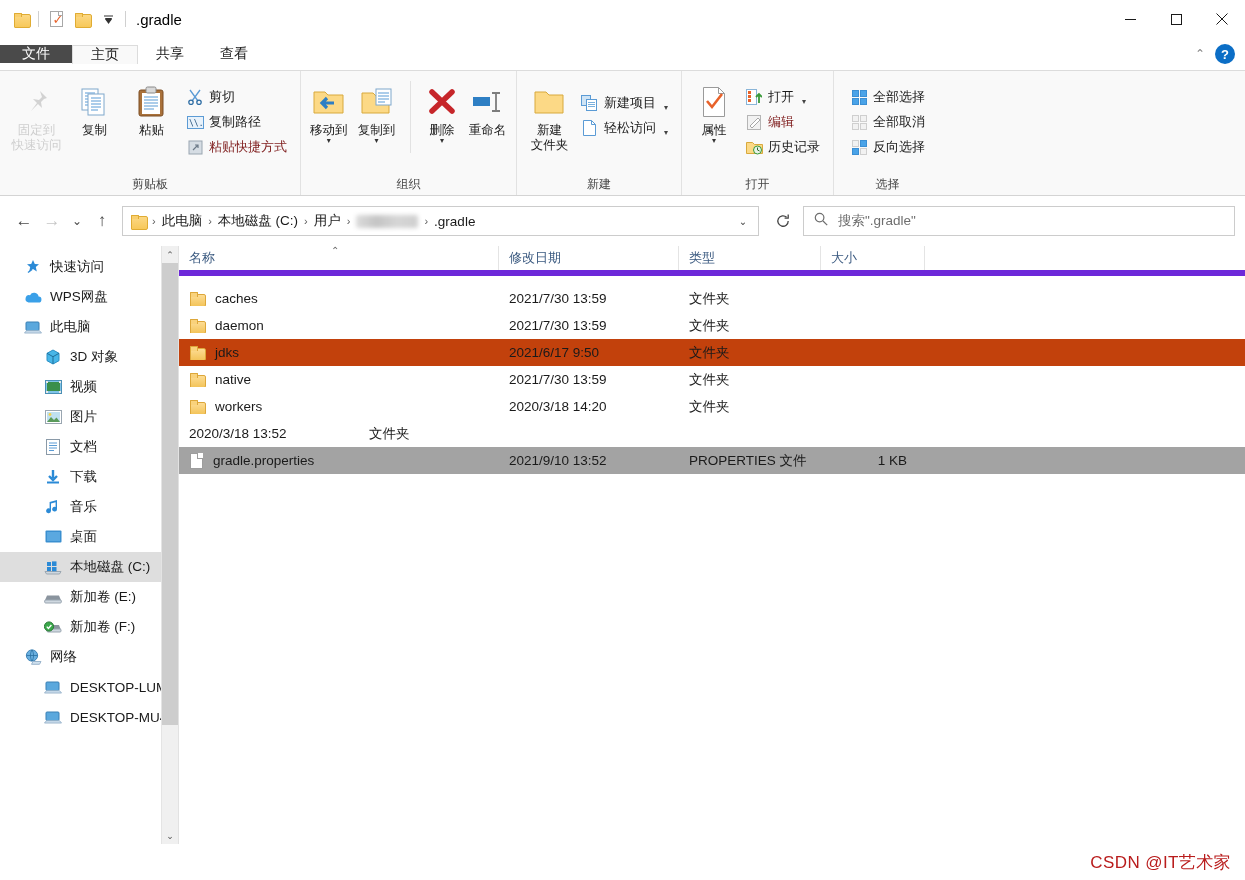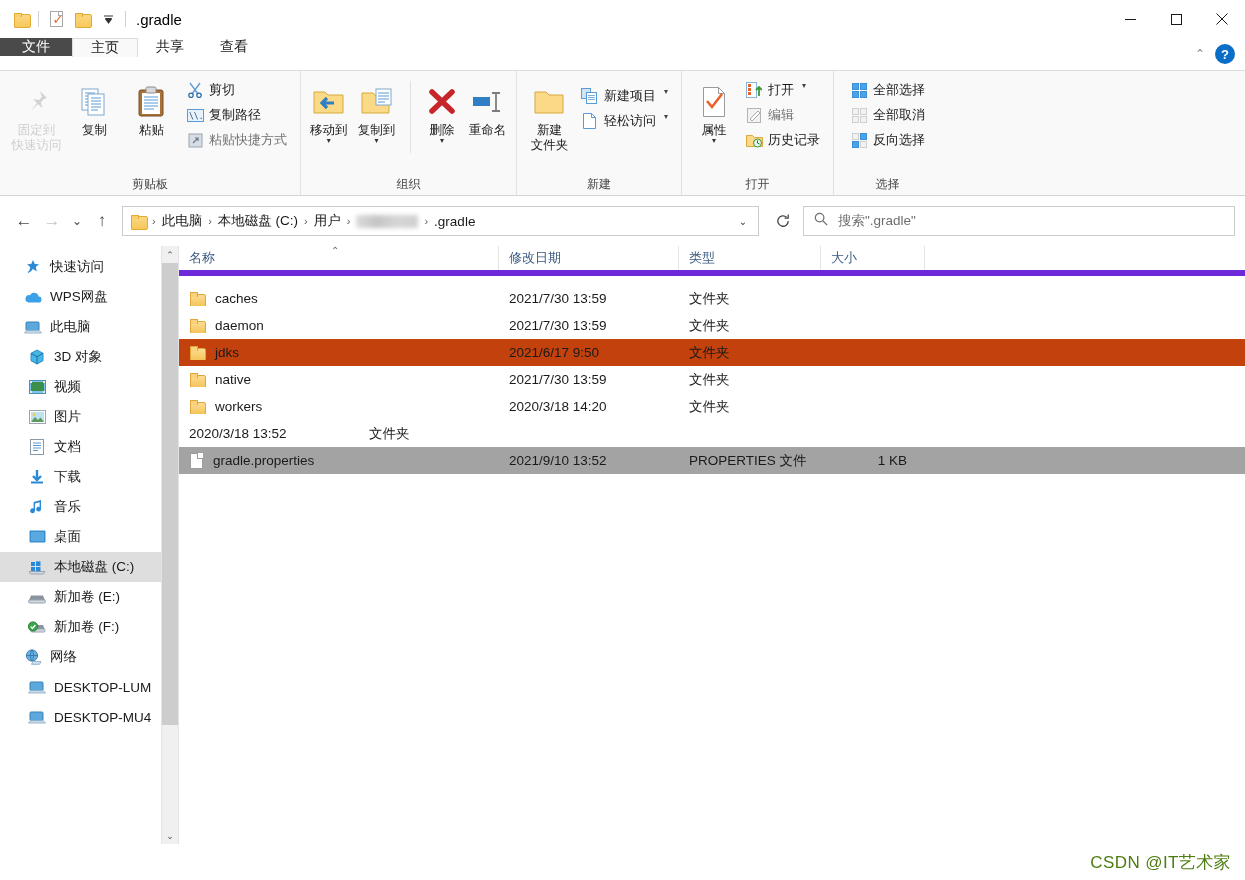--- a/index.html
+++ b/index.html
@@ -36,21 +36,21 @@
   .prop-ico .chk{
     position:absolute; left:2px; top:2px; font-size:13px; line-height:11px; color:#e8622a; font-weight:bold;
   }
   .prop-ico .corner{ position:absolute; right:0; top:0; width:4px; height:4px; background:#fff; border-left:1px solid #a8a8a8; border-bottom:1px solid #a8a8a8;}
   .title-text { font-size:15px; color:#000; margin-left:6px; }
   .win-ctrls { position:absolute; right:0; top:0; height:38px; display:flex; }
   .win-btn { width:46px; height:38px; display:flex; align-items:center; justify-content:center; }
   .win-btn svg { display:block; }
 
   
-  .tabstrip { height:32px; display:flex; align-items:flex-start; background:#ffffff; position:relative; }
+  .tabstrip { height:32px; display:flex; align-items:center; background:#ffffff; position:relative; }
   .tab {
     display:flex; align-items:center; justify-content:center;
     font-size:14px; color:#1a1a1a; padding:0 18px; cursor:default;
   }
   .tab.file { background:#4a4a4a; color:#fff; width:72px; padding:0; }
   .tab.active { background:#f9f9f9; border-left:1px solid #dcdcdc; border-right:1px solid #dcdcdc; border-top:1px solid #dcdcdc; }
   .tabstrip-right { position:absolute; right:10px; top:0; height:32px; display:flex; align-items:center; gap:10px; }
   .chev-up { font-size:12px; color:#888; }
   .help-ico {
     width:20px; height:20px; border-radius:50%; background:#0b6ec6; color:#fff;
@@ -72,24 +72,24 @@
     width:62px; display:flex; flex-direction:column; align-items:center;
     padding-top:4px; cursor:default;
   }
   .bigbtn.disabled { opacity:0.45; }
   .bigbtn .ico { height:42px; display:flex; align-items:center; justify-content:center; }
   .bigbtn .lbl { font-size:12.5px; color:#1a1a1a; text-align:center; line-height:15px; }
   .bigbtn .lbl.gray { color:#9a9a9a; }
 
   .smallcol { display:flex; flex-direction:column; padding-top:4px; }
   .smallbtn {
-    display:flex; align-items:flex-start; gap:5px; height:25px; padding:0 5px; cursor:default;
+    display:flex; align-items:flex-end; gap:5px; height:25px; padding:0 5px; cursor:default;
   }
   .smallbtn .lbl { font-size:13px; color:#1a1a1a; white-space:nowrap; }
-  .smallbtn.disabled .lbl { color:#737373; }
+  .smallbtn.disabled .lbl { color:#7f1d1d; }
   .smallbtn .ico { width:18px; height:18px; display:flex; align-items:center; justify-content:center; }
   .dropcaret { font-size:8px; color:#444; margin-left:3px; }
   .undercaret { font-size:8px; color:#333; line-height:6px; }
 
   
   .addrrow { height:50px; display:flex; align-items:center; padding:0 10px; gap:0; background:#fff; }
   .navbtn { width:28px; height:28px; display:flex; align-items:center; justify-content:center; font-size:17px; color:#4a4a4a; }
   .navbtn.dis { color:#c6c6c6; }
   .navbtn.small { width:22px; font-size:12px; }
   .addrbox {
@@ -113,21 +113,21 @@
   .searchbox .ph { font-size:13.5px; color:#6e6e6e; }
 
   
   .main { position:absolute; left:0; top:246px; right:0; bottom:36px; display:flex; }
   .navpane { width:178px; position:relative; overflow:hidden; background:#fff; }
   .navlist { padding-top:6px; }
   .navitem {
     height:30px; display:flex; align-items:center; gap:8px; padding-left:24px; cursor:default;
     font-size:13.5px; color:#1a1a1a; white-space:nowrap;
   }
-  .navitem.ind { padding-left:28px; }
+  .navitem.ind { padding-left:44px; }
   .navitem.sel { background:#dedede; }
   .navitem .ico { width:18px; height:17px; display:flex; align-items:center; justify-content:center; flex:0 0 18px; }
 
   .navscroll {
     position:absolute; right:0; top:0; width:17px; height:100%;
     background:#f0f0f0; border-left:1px solid #e4e4e4;
     display:flex; flex-direction:column; align-items:center;
   }
   .sbtn { height:17px; width:17px; display:flex; align-items:center; justify-content:center; font-size:9px; color:#505050; flex:0 0 17px; }
   .strack { flex:1; width:17px; position:relative; }
@@ -174,21 +174,21 @@
   .statusbar {
     position:absolute; left:0; right:0; bottom:0; height:36px;
     border-top:1px solid #e4e4e4; background:#fff;
     display:flex; align-items:center; padding-left:14px; gap:0;
   }
   .st-item { font-size:13px; color:#1a1a1a; padding:0 14px; }
   .st-item:first-child { padding-left:0; }
   .st-sep { width:1px; height:15px; background:#d8d8d8; }
   .watermark {
     position:absolute; right:14px; bottom:6px;
-    font-size:17px; color:#4d7c0f; letter-spacing:0.4px; pointer-events:none;
+    font-size:17px; color:#b91c1c; letter-spacing:0.4px; pointer-events:none;
   }
 
   
   .sq4 { display:grid; grid-template-columns:7px 7px; grid-template-rows:7px 7px; gap:1px; }
   .sq4 i { display:block; background:#4aa3e8; border:1px solid #3b8fd4; }
   .sq4.empty i { background:#f2f2f2; border:1px solid #cfcfcf; }
   .sq4.inv i:nth-child(1),.sq4.inv i:nth-child(4){ background:#f2f2f2; border:1px solid #cfcfcf; }
 </style>
 </head>
 <body>

